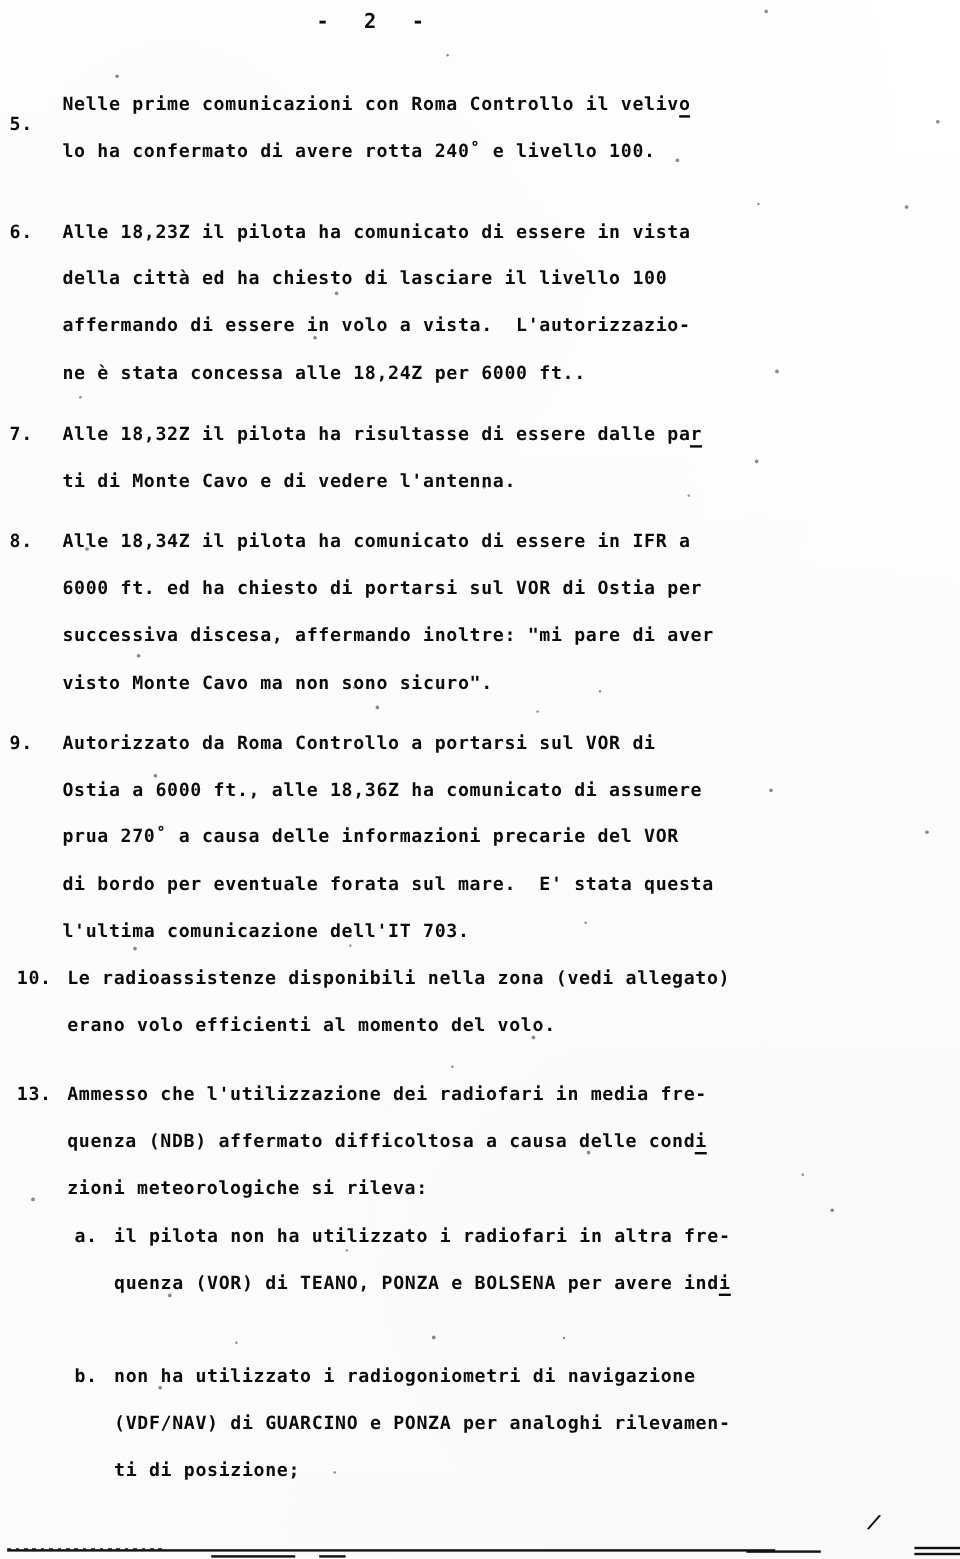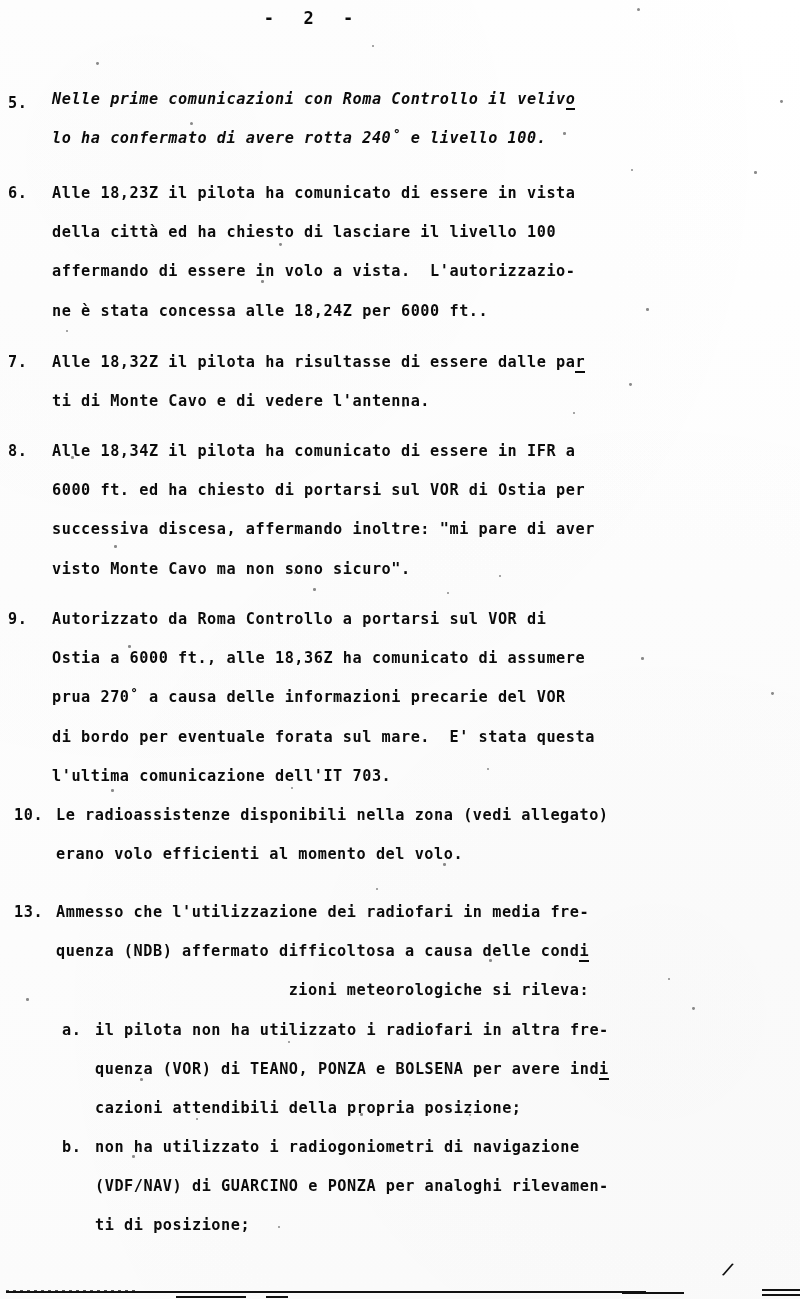--- a/index.html
+++ b/index.html
@@ -151,35 +151,35 @@
 <body>
 
 <div id="page">
 
   <div id="paper-tint"></div>
 
   <div id="page-header">-  2  -</div>
 
   <div id="items-root">
       <div class="num" style="left: 8px; top: 84px;">5.</div>
-      <div class="tw-block" style="left: 52px; top: 80px; font-style: italic;"><span class="line"><span>Nelle prime comunicazioni con Roma Controllo il veliv</span><span class="uline">o</span></span><span class="line"><span>lo ha confermato di avere rotta 240˚ e livello 100.</span></span></div>
+      <div class="tw-block" style="left: 52px; top: 68px;"><span class="line"><span>Nelle prime comunicazioni con Roma Controllo il veliv</span><span class="uline">o</span></span><span class="line"><span>lo ha confermato di avere rotta 240˚ e livello 100.</span></span></div>
       <div class="num" style="left: 8px; top: 174px;">6.</div>
       <div class="tw-block" style="left: 52px; top: 174px;"><span class="line"><span>Alle 18,23Z il pilota ha comunicato di essere in vista</span></span><span class="line"><span>della città ed ha chiesto di lasciare il livello 100</span></span><span class="line"><span>affermando di essere in volo a vista.  L'autorizzazio-</span></span><span class="line"><span>ne è stata concessa alle 18,24Z per 6000 ft..</span></span></div>
       <div class="num" style="left: 8px; top: 343px;">7.</div>
       <div class="tw-block" style="left: 52px; top: 343px;"><span class="line"><span>Alle 18,32Z il pilota ha risultasse di essere dalle pa</span><span class="uline">r</span></span><span class="line"><span>ti di Monte Cavo e di vedere l'antenna.</span></span></div>
       <div class="num" style="left: 8px; top: 432px;">8.</div>
       <div class="tw-block" style="left: 52px; top: 432px;"><span class="line"><span>Alle 18,34Z il pilota ha comunicato di essere in IFR a</span></span><span class="line"><span>6000 ft. ed ha chiesto di portarsi sul VOR di Ostia per</span></span><span class="line"><span>successiva discesa, affermando inoltre: "mi pare di aver</span></span><span class="line"><span>visto Monte Cavo ma non sono sicuro".</span></span></div>
       <div class="num" style="left: 8px; top: 600px;">9.</div>
       <div class="tw-block" style="left: 52px; top: 600px;"><span class="line"><span>Autorizzato da Roma Controllo a portarsi sul VOR di</span></span><span class="line"><span>Ostia a 6000 ft., alle 18,36Z ha comunicato di assumere</span></span><span class="line"><span>prua 270˚ a causa delle informazioni precarie del VOR</span></span><span class="line"><span>di bordo per eventuale forata sul mare.  E' stata questa</span></span><span class="line"><span>l'ultima comunicazione dell'IT 703.</span></span></div>
       <div class="num" style="left: 14px; top: 796px;">10.</div>
       <div class="tw-block" style="left: 56px; top: 796px;"><span class="line"><span>Le radioassistenze disponibili nella zona (vedi allegato)</span></span><span class="line"><span>erano volo efficienti al momento del volo.</span></span></div>
       <div class="num" style="left: 14px; top: 893px;">13.</div>
-      <div class="tw-block" style="left: 56px; top: 893px; text-align: right;"><span class="line"><span>Ammesso che l'utilizzazione dei radiofari in media fre-</span></span><span class="line"><span>quenza (NDB) affermato difficoltosa a causa delle cond</span><span class="uline">i</span></span><span class="line"><span>zioni meteorologiche si rileva:</span></span></div>
+      <div class="tw-block" style="left: 56px; top: 893px;"><span class="line"><span>Ammesso che l'utilizzazione dei radiofari in media fre-</span></span><span class="line"><span>quenza (NDB) affermato difficoltosa a causa delle cond</span><span class="uline">i</span></span><span class="line"><span>zioni meteorologiche si rileva:</span></span></div>
       <div class="num" style="left: 62px; top: 1011px;">a.</div>
-      <div class="tw-block" style="left: 95px; top: 1011px;"><span class="line"><span>il pilota non ha utilizzato i radiofari in altra fre-</span></span><span class="line"><span>quenza (VOR) di TEANO, PONZA e BOLSENA per avere ind</span><span class="uline">i</span></span><span class="line"><span>cazioni attendibili della propria posizione;</span></span></div>
+      <div class="tw-block" style="left: 95px; top: 1011px;"><span class="line"><span>il pilota non ha utilizzato i radiofari in altra fre-</span></span><span class="line"><span>quenza (VOR) di TEANO, PONZA e BOLSENA per avere ind</span><span class="uline">i</span></span></div>
       <div class="num" style="left: 62px; top: 1128px;">b.</div>
       <div class="tw-block" style="left: 95px; top: 1128px;"><span class="line"><span>non ha utilizzato i radiogoniometri di navigazione</span></span><span class="line"><span>(VDF/NAV) di GUARCINO e PONZA per analoghi rilevamen-</span></span><span class="line"><span>ti di posizione;</span></span></div>
     </div>
 
   <div id="specks-root">
       <div class="speck" style="left: 96px; top: 62px; width: 2.8px; height: 2.8px;"></div>
       <div class="speck" style="left: 372px; top: 45px; width: 2.4px; height: 2.4px;"></div>
       <div class="speck" style="left: 637px; top: 8px; width: 3px; height: 3px;"></div>
       <div class="speck" style="left: 780px; top: 100px; width: 2.8px; height: 2.8px;"></div>
       <div class="speck" style="left: 563px; top: 132px; width: 2.6px; height: 2.6px;"></div>

